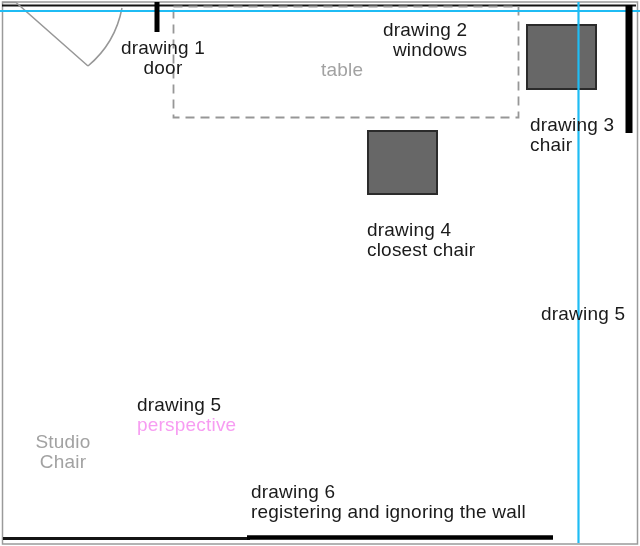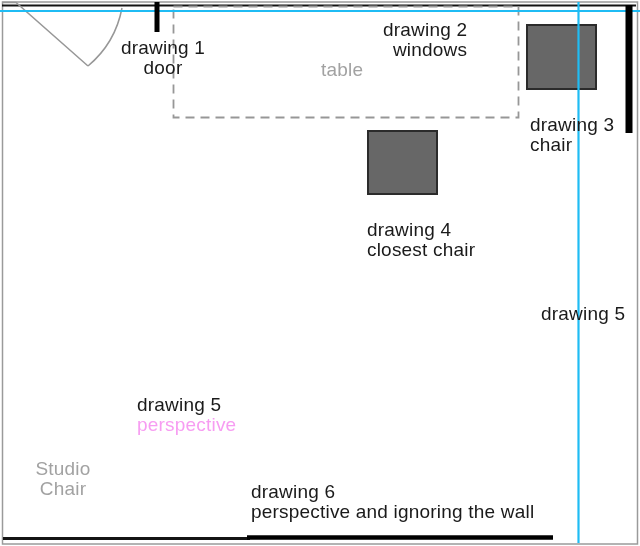--- a/index.html
+++ b/index.html
@@ -91,23 +91,23 @@
 
   <div class="lbl" style="left:541px;top:304px;">
     <span class="ln">drawing 5</span>
   </div>
 
   <div class="lbl" style="left:137px;top:395px;">
     <span class="ln">drawing 5</span>
     <span class="ln pink-text">perspective</span>
   </div>
 
-  <div class="lbl muted center" style="left:23px;top:459px;width:80px;">
+  <div class="lbl muted center" style="left:23px;top:432px;width:80px;">
     <span class="ln">Studio</span>
     <span class="ln">Chair</span>
   </div>
 
   <div class="lbl" style="left:251px;top:482px;">
     <span class="ln">drawing 6</span>
-    <span class="ln">perspective and ignoring the wall</span>
+    <span class="ln">registering and ignoring the wall</span>
   </div>
 
 </div>
 
 </body></html>

